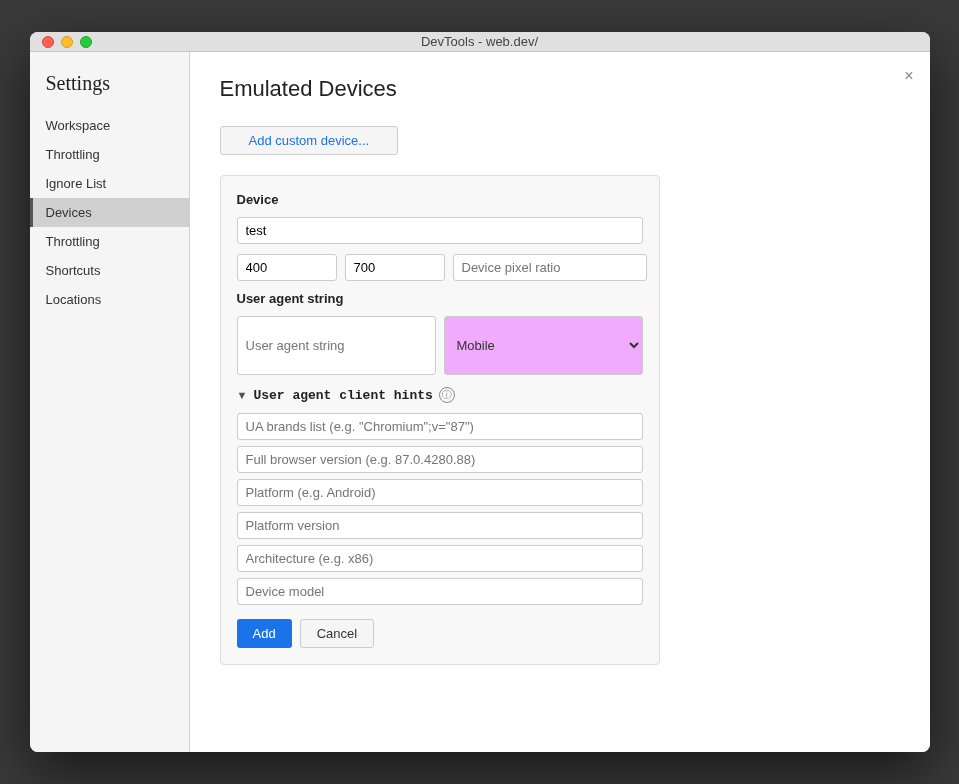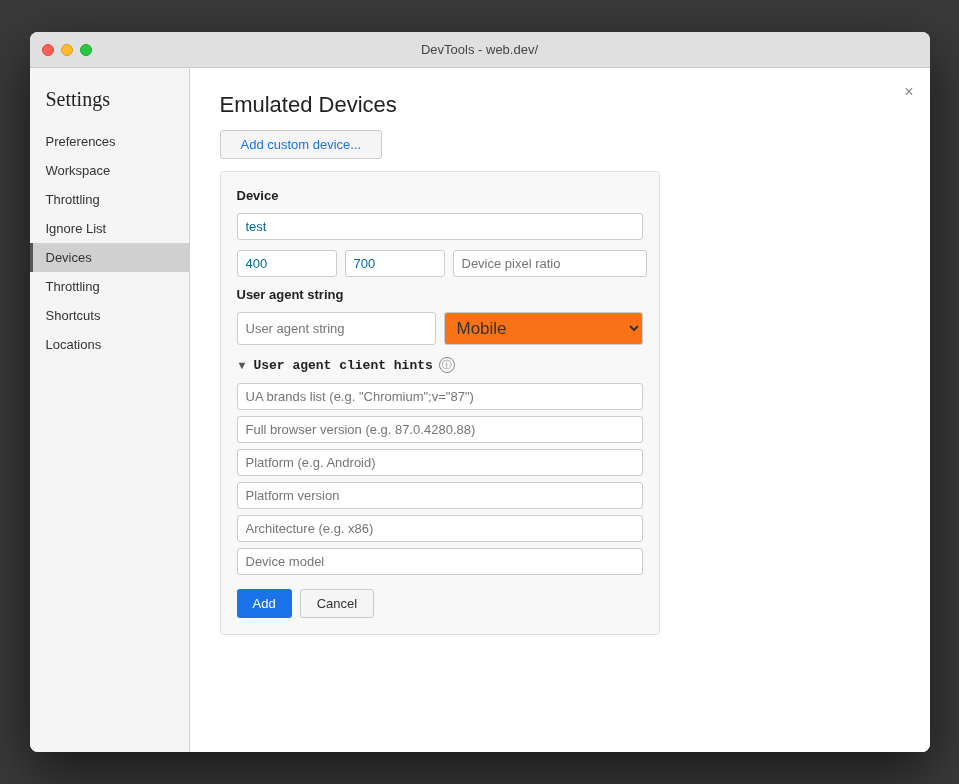--- a/index.html
+++ b/index.html
@@ -20,21 +20,21 @@
       height: 720px;
       background: #ececec;
       border-radius: 8px;
       box-shadow: 0 20px 60px rgba(0,0,0,0.6);
       overflow: hidden;
       display: flex;
       flex-direction: column;
     }
 
     .titlebar {
-      height: 36px;
+      height: 20px;
       background: #e0e0e0;
       border-bottom: 1px solid #c8c8c8;
       display: flex;
       align-items: center;
       padding: 0 12px;
       position: relative;
       flex-shrink: 0;
     }
 
     .traffic-lights {
@@ -113,33 +113,33 @@
       font-size: 16px;
       color: #888;
       cursor: pointer;
       line-height: 1;
     }
 
     .main-title {
       font-size: 22px;
       font-weight: 400;
       color: #222;
-      margin-bottom: 12px;
+      margin-bottom: 24px;
     }
 
     .add-custom-btn {
       display: inline-block;
-      padding: 6px 20px;
+      padding: 6px 28px;
       background: #f5f5f5;
       border: 1px solid #ccc;
       border-radius: 3px;
       color: #1a73e8;
       font-size: 13px;
       cursor: pointer;
-      margin-bottom: 12px;
+      margin-bottom: 20px;
     }
 
     .device-form {
       background: #f8f8f8;
       border: 1px solid #ddd;
       border-radius: 4px;
       padding: 16px;
       max-width: 440px;
     }
 
@@ -156,40 +156,40 @@
       margin-bottom: 10px;
     }
 
     .form-input {
       flex: 1;
       padding: 5px 8px;
       font-size: 13px;
       border: 1px solid #ccc;
       border-radius: 3px;
       background: white;
-      color: #0369a1;
+      color: #000000;
       outline: none;
     }
 
     .form-input.full-width {
       width: 100%;
       flex: none;
     }
 
     .form-input.narrow {
       width: 100px;
       flex: none;
     }
 
     .form-select {
-      padding: 5px 8px;
-      font-size: 17px;
-      border: 1px solid #ccc;
-      border-radius: 3px;
-      background: #f97316;
+      padding: 20px 8px;
+      font-size: 13px;
+      border: 1px solid #ccc;
+      border-radius: 3px;
+      background: #f0abfc;
       color: #333;
       outline: none;
       cursor: pointer;
       flex: 1;
     }
 
     .ua-row {
       display: flex;
       gap: 8px;
       margin-bottom: 12px;
@@ -293,21 +293,20 @@
       <div class="traffic-light tl-min"></div>
       <div class="traffic-light tl-max"></div>
     </div>
     <span class="titlebar-title">DevTools - web.dev/</span>
   </div>
 
   <div class="window-body">
 
     <div class="sidebar">
       <div class="sidebar-title">Settings</div>
-      <div class="sidebar-item">Preferences</div>
       <div class="sidebar-item">Workspace</div>
       <div class="sidebar-item">Throttling</div>
       <div class="sidebar-item">Ignore List</div>
       <div class="sidebar-item active">Devices</div>
       <div class="sidebar-item">Throttling</div>
       <div class="sidebar-item">Shortcuts</div>
       <div class="sidebar-item">Locations</div>
     </div>
 
     <div class="main">

